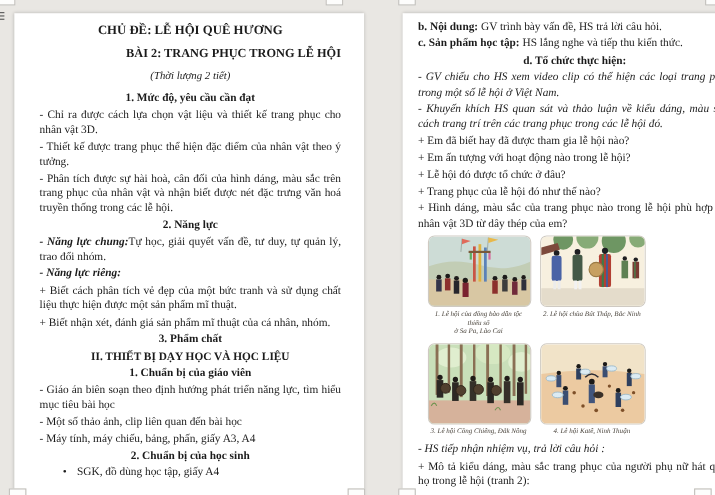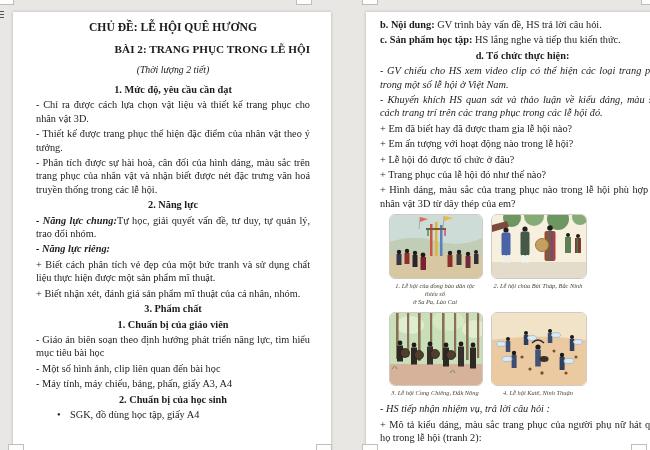--- a/index.html
+++ b/index.html
@@ -58,23 +58,24 @@
         <div class="blk h2">1. Mức độ, yêu cầu cần đạt</div>
         <div class="blk p">- Chỉ ra được cách lựa chọn vật liệu và thiết kế trang phục cho nhân vật 3D.</div>
         <div class="blk p">- Thiết kế được trang phục thể hiện đặc điểm của nhân vật theo ý tưởng.</div>
         <div class="blk p">- Phân tích được sự hài hoà, cân đối của hình dáng, màu sắc trên trang phục của nhân vật và nhận biết được nét đặc trưng văn hoá truyền thống trong các lễ hội.</div>
         <div class="blk h2">2. Năng lực</div>
         <div class="blk p"><span class="lbl bold-italic">- Năng lực chung:</span>Tự học, giải quyết vấn đề, tư duy, tự quản lý, trao đổi nhóm.</div>
         <div class="blk p"><span class="lbl bold-italic">- Năng lực riêng:</span></div>
         <div class="blk p">+ Biết cách phân tích vẻ đẹp của một bức tranh và sử dụng chất liệu thực hiện được một sản phẩm mĩ thuật.</div>
         <div class="blk p">+ Biết nhận xét, đánh giá sản phẩm mĩ thuật của cá nhân, nhóm.</div>
         <div class="blk h2">3. Phẩm chất</div>
+        <div class="blk h1">II. THIẾT BỊ DẠY HỌC VÀ HỌC LIỆU</div>
         <div class="blk h2">1. Chuẩn bị của giáo viên</div>
         <div class="blk p">- Giáo án biên soạn theo định hướng phát triển năng lực, tìm hiểu mục tiêu bài học</div>
-        <div class="blk p">- Một số hình ảnh, clip liên quan đến bài học</div>
+        <div class="blk p">- Một số thảo ảnh, clip liên quan đến bài học</div>
         <div class="blk p">- Máy tính, máy chiếu, bảng, phấn, giấy A3, A4</div>
         <div class="blk h2">2. Chuẩn bị của học sinh</div>
         <div class="blk bullet">SGK, đồ dùng học tập, giấy A4</div>
       </div>
   </div>
 
   <div class="page page-right">
     <div>
         <div class="blk p"><span class="lbl bold">b. Nội dung:</span> GV trình bày vấn đề, HS trả lời câu hỏi.</div>
         <div class="blk p"><span class="lbl bold">c. Sản phẩm học tập:</span> HS lắng nghe và tiếp thu kiến thức.</div>

